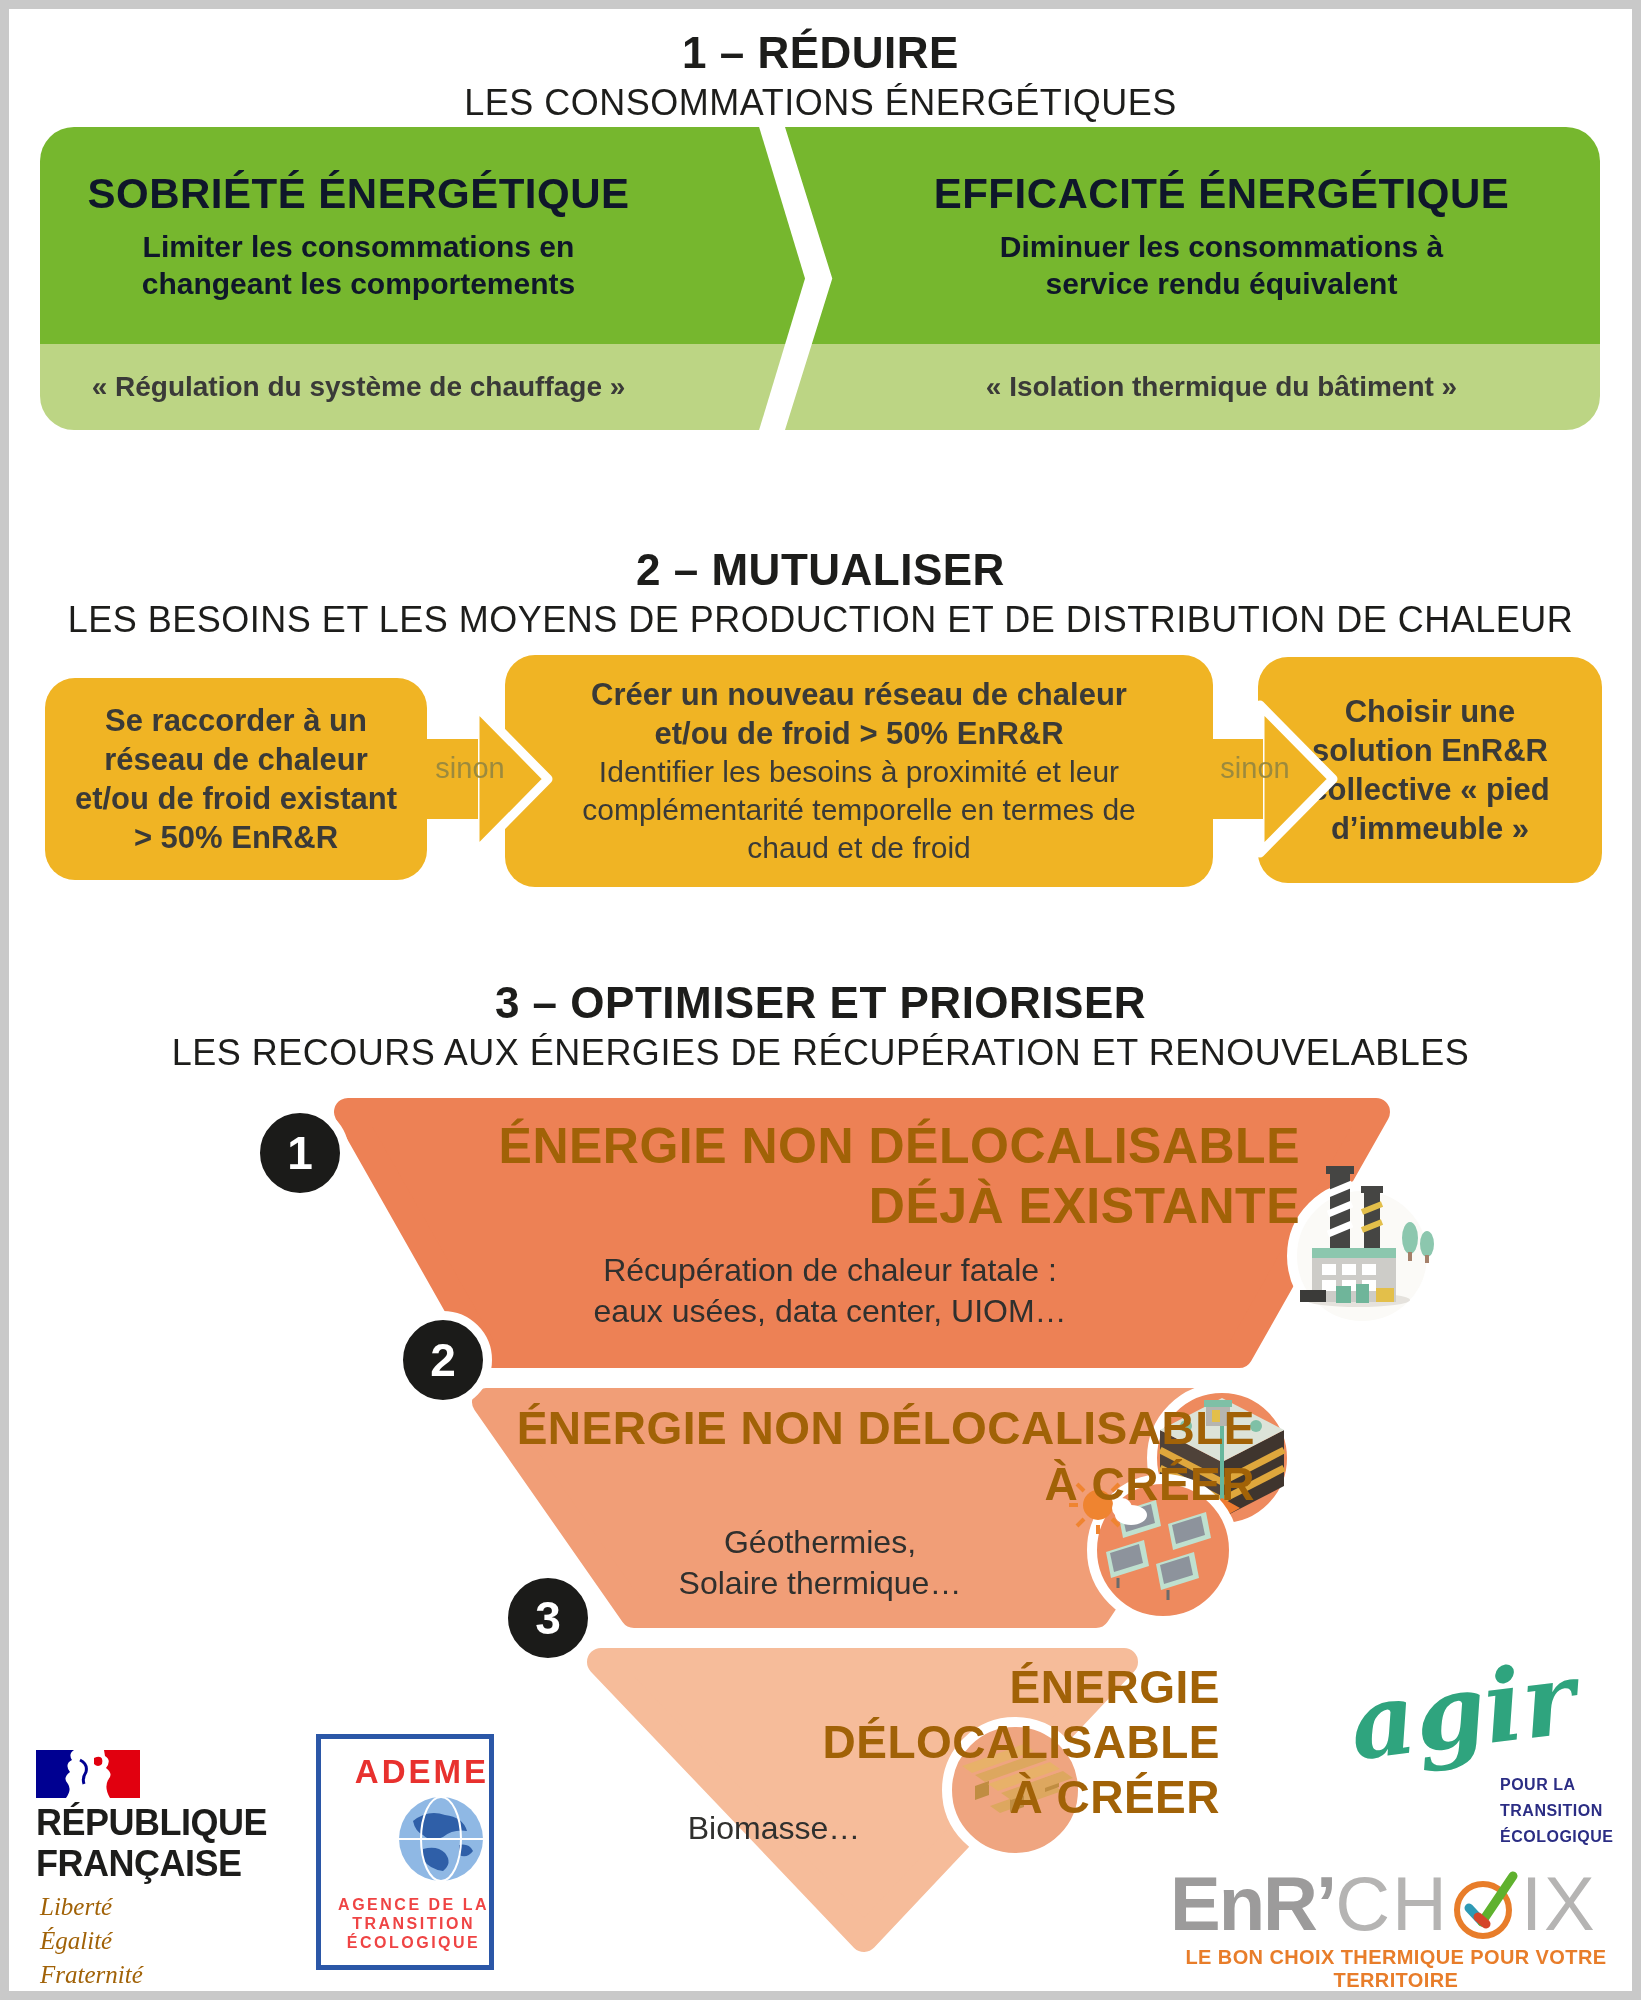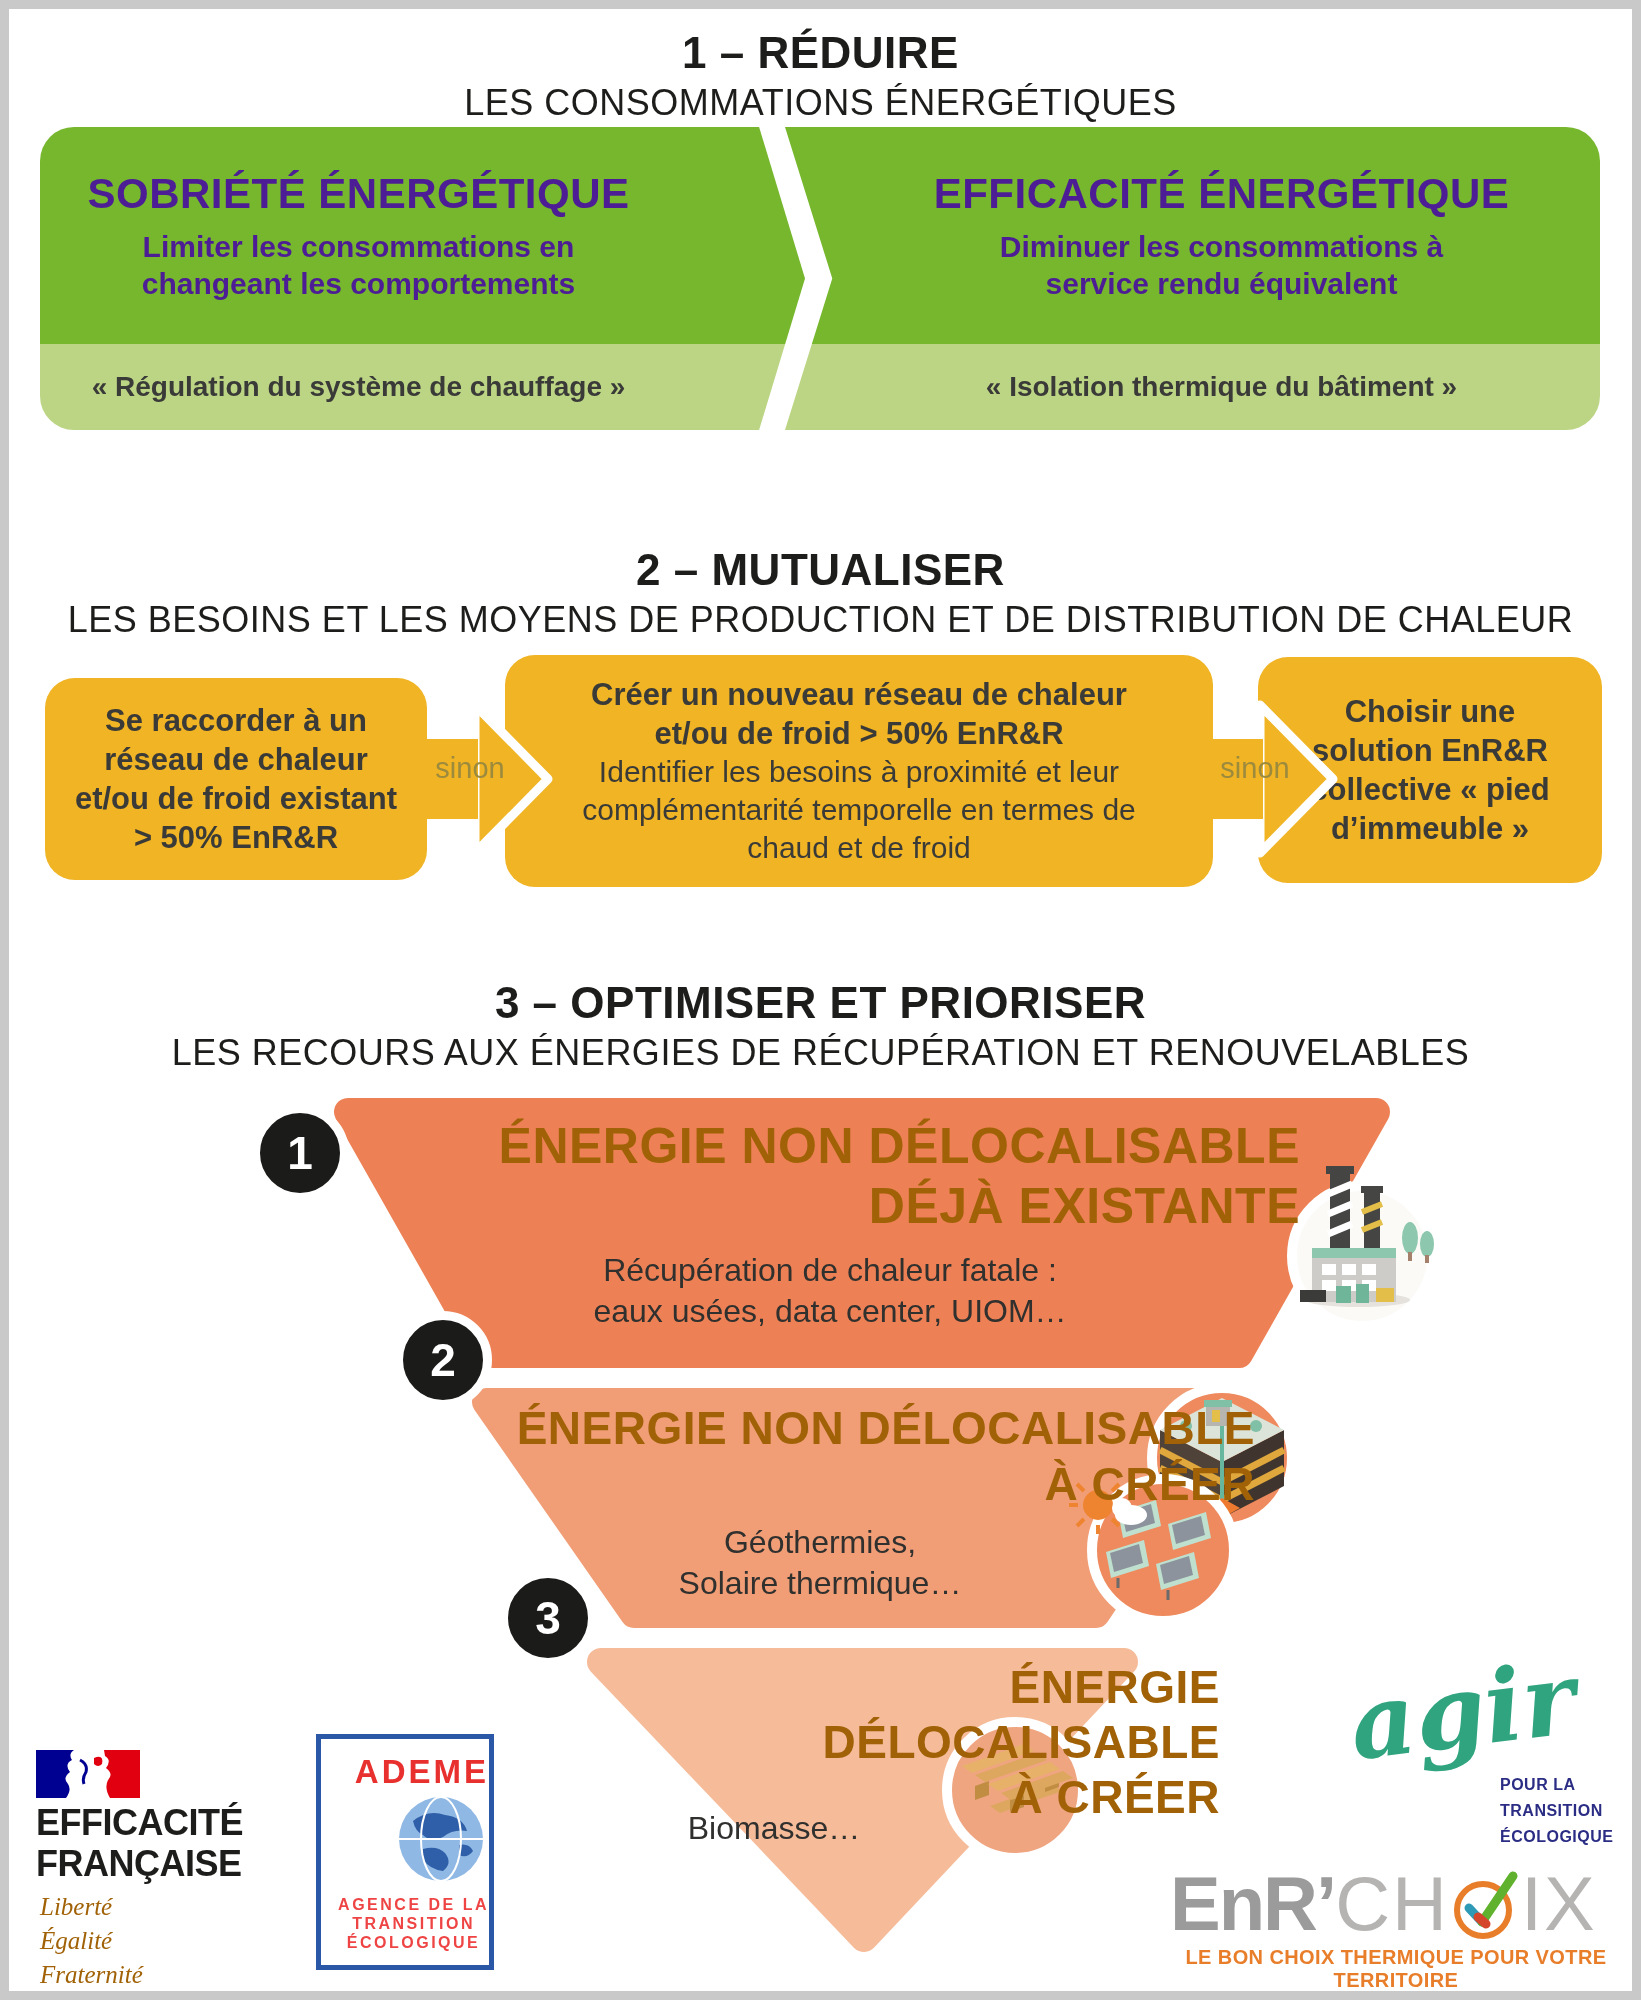--- a/index.html
+++ b/index.html
@@ -10,21 +10,21 @@
   .pre{white-space:pre-line;}
   .sec-title{left:0;width:100%;text-align:center;font-weight:800;font-size:44px;letter-spacing:.5px;color:#1d1d1b;}
   .sec-sub{left:0;width:100%;text-align:center;font-weight:400;font-size:36px;letter-spacing:.5px;color:#1d1d1b;}
 
   
   .arrow-box{display:flex;flex-direction:column;overflow:hidden;}
   .arrow-box.left{border-radius:34px 0 0 34px;
      clip-path:polygon(0 0,94% 0,100% 50%,94% 100%,0 100%);}
   .arrow-box.right{border-radius:0 34px 34px 0;
      clip-path:polygon(0 0,100% 0,100% 100%,0 100%,5.8% 50%);}
-  .ab-dark{background:#76b72e;flex:1;display:flex;flex-direction:column;justify-content:center;align-items:center;color:#4c1d95;text-align:center;}
+  .ab-dark{background:#76b72e;flex:1;display:flex;flex-direction:column;justify-content:center;align-items:center;color:#0f172a;text-align:center;}
   .arrow-box.left .ab-dark{padding-right:128px;}
   .arrow-box.right .ab-dark{padding-left:58px;}
   .ab-head{font-size:42px;font-weight:800;margin-bottom:10px;letter-spacing:.5px;}
   .ab-body{font-size:30px;font-weight:700;line-height:37px;}
   .ab-strip{height:86px;background:#bcd584;display:flex;align-items:center;justify-content:center;font-size:28px;font-weight:700;color:#3a3a38;text-align:center;}
   .arrow-box.left .ab-strip{padding-right:128px;}
   .arrow-box.right .ab-strip{padding-left:58px;}
 
   
   .ybox{background:#f0b424;border-radius:30px;display:flex;flex-direction:column;justify-content:center;align-items:center;text-align:center;color:#3a3a38;}
@@ -239,21 +239,21 @@
 
   <svg class="abs" style="left:36px;top:1750px;" width="104" height="48" viewBox="0 0 104 48">
     <rect x="0" y="0" width="38" height="48" fill="#000091"></rect>
     <rect x="38" y="0" width="30" height="48" fill="#fff"></rect>
     <rect x="68" y="0" width="36" height="48" fill="#e1000f"></rect>
     <path d="M38,0 L38,48 L30,48 Q36,40 32,34 Q26,28 34,22 Q28,14 36,10 Q32,4 38,0 Z" fill="#fff"></path>
     <path d="M68,0 L68,48 L74,48 Q68,38 72,30 Q78,24 70,18 Q76,10 69,6 Z" fill="#fff"></path>
     <path d="M58,8 Q68,4 66,14 Q62,18 58,14 Z" fill="#e1000f"></path>
     <path d="M44,10 Q52,14 50,22 Q46,28 48,34" stroke="#000091" stroke-width="3" fill="none"></path>
   </svg>
-  <div class="abs rf-name" style="left:36px;top:1802px;">EFFICACITÉ
+  <div class="abs rf-name" style="left:36px;top:1802px;">RÉPUBLIQUE
 FRANÇAISE</div>
   <div class="abs rf-motto" style="left:40px;top:1890px;">Liberté
 Égalité
 Fraternité</div>
 
   <div class="abs ademe-box" style="left:316px;top:1734px;width:168px;height:226px;">
     <div class="ademe-name">ADEME</div>
     <svg width="96" height="96" viewBox="0 0 96 96">
       <circle cx="48" cy="48" r="42" fill="#8fb8e4"></circle>
       <path d="M20,30 Q35,18 52,24 Q70,26 74,40 Q60,38 50,46 Q38,52 30,44 Q22,40 20,30 Z" fill="#2f5fa8"></path>

